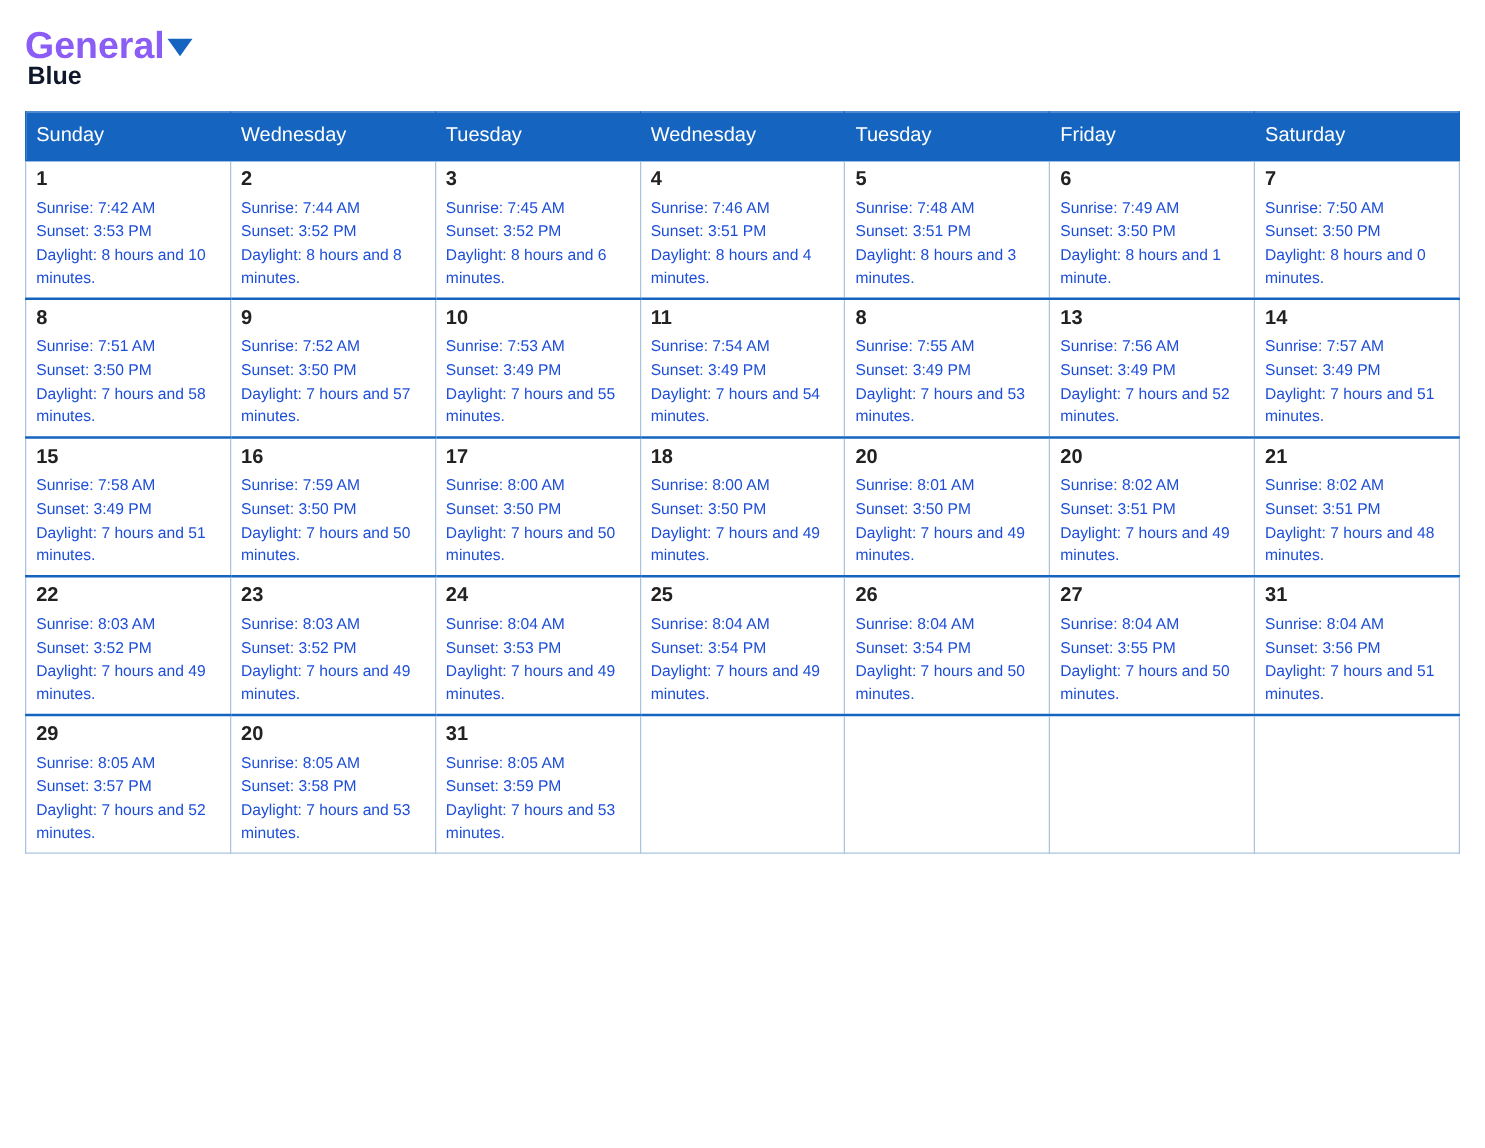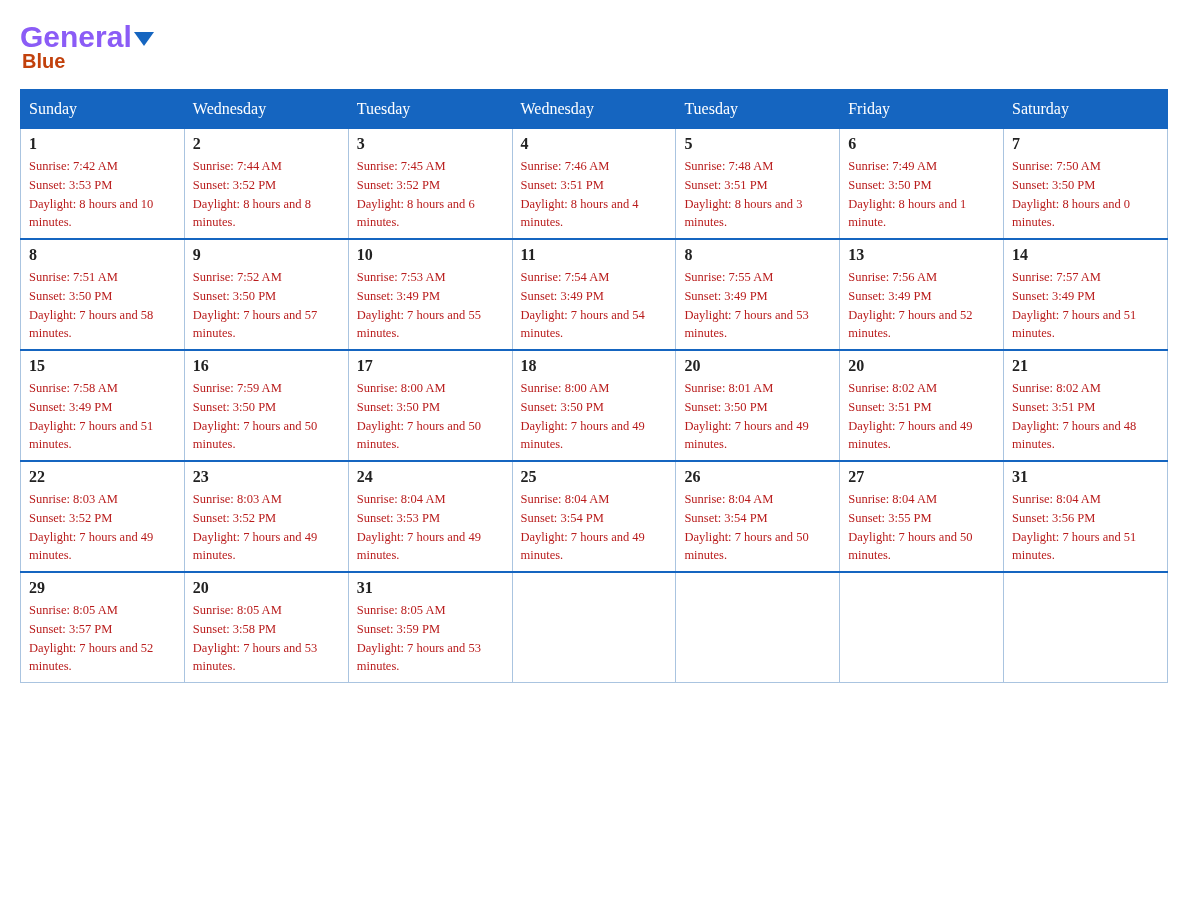--- a/index.html
+++ b/index.html
@@ -27,21 +27,21 @@
       height: 0;
       border-left: 10px solid transparent;
       border-right: 10px solid transparent;
       border-top: 14px solid #1565C0;
       margin-left: 2px;
       vertical-align: middle;
       position: relative;
       top: -4px;
     }
     .logo-blue-label {
-      color: #c2410c;
+      color: #0f172a;
       font-size: 20px;
       font-weight: bold;
       margin-top: -4px;
       margin-left: 2px;
     }
     .title-area {
       text-align: right;
     }
     .month-title {
       font-size: 52px;
@@ -51,21 +51,20 @@
     }
     .location-title {
       font-size: 22px;
       color: #444;
       margin-top: 4px;
     }
     table {
       width: 100%;
       border-collapse: collapse;
       table-layout: fixed;
-      font-family: Liberation Serif, serif;
     }
     th {
       background-color: #1565C0;
       color: #fff;
       font-size: 16px;
       font-weight: normal;
       padding: 10px 8px;
       text-align: left;
       border: 1px solid #1565C0;
     }
@@ -79,21 +78,21 @@
     }
     .day-number {
       font-size: 16px;
       font-weight: bold;
       display: block;
       margin-bottom: 4px;
     }
     .day-info {
       font-size: 12.5px;
       line-height: 1.5;
-      color: #b91c1c;
+      color: #1d4ed8;
     }
     td.empty {
       background: #fff;
     }
     tr:not(:last-child) td {
       border-bottom: 2px solid #1565C0;
     }
   </style>
 </head>
 <body>

